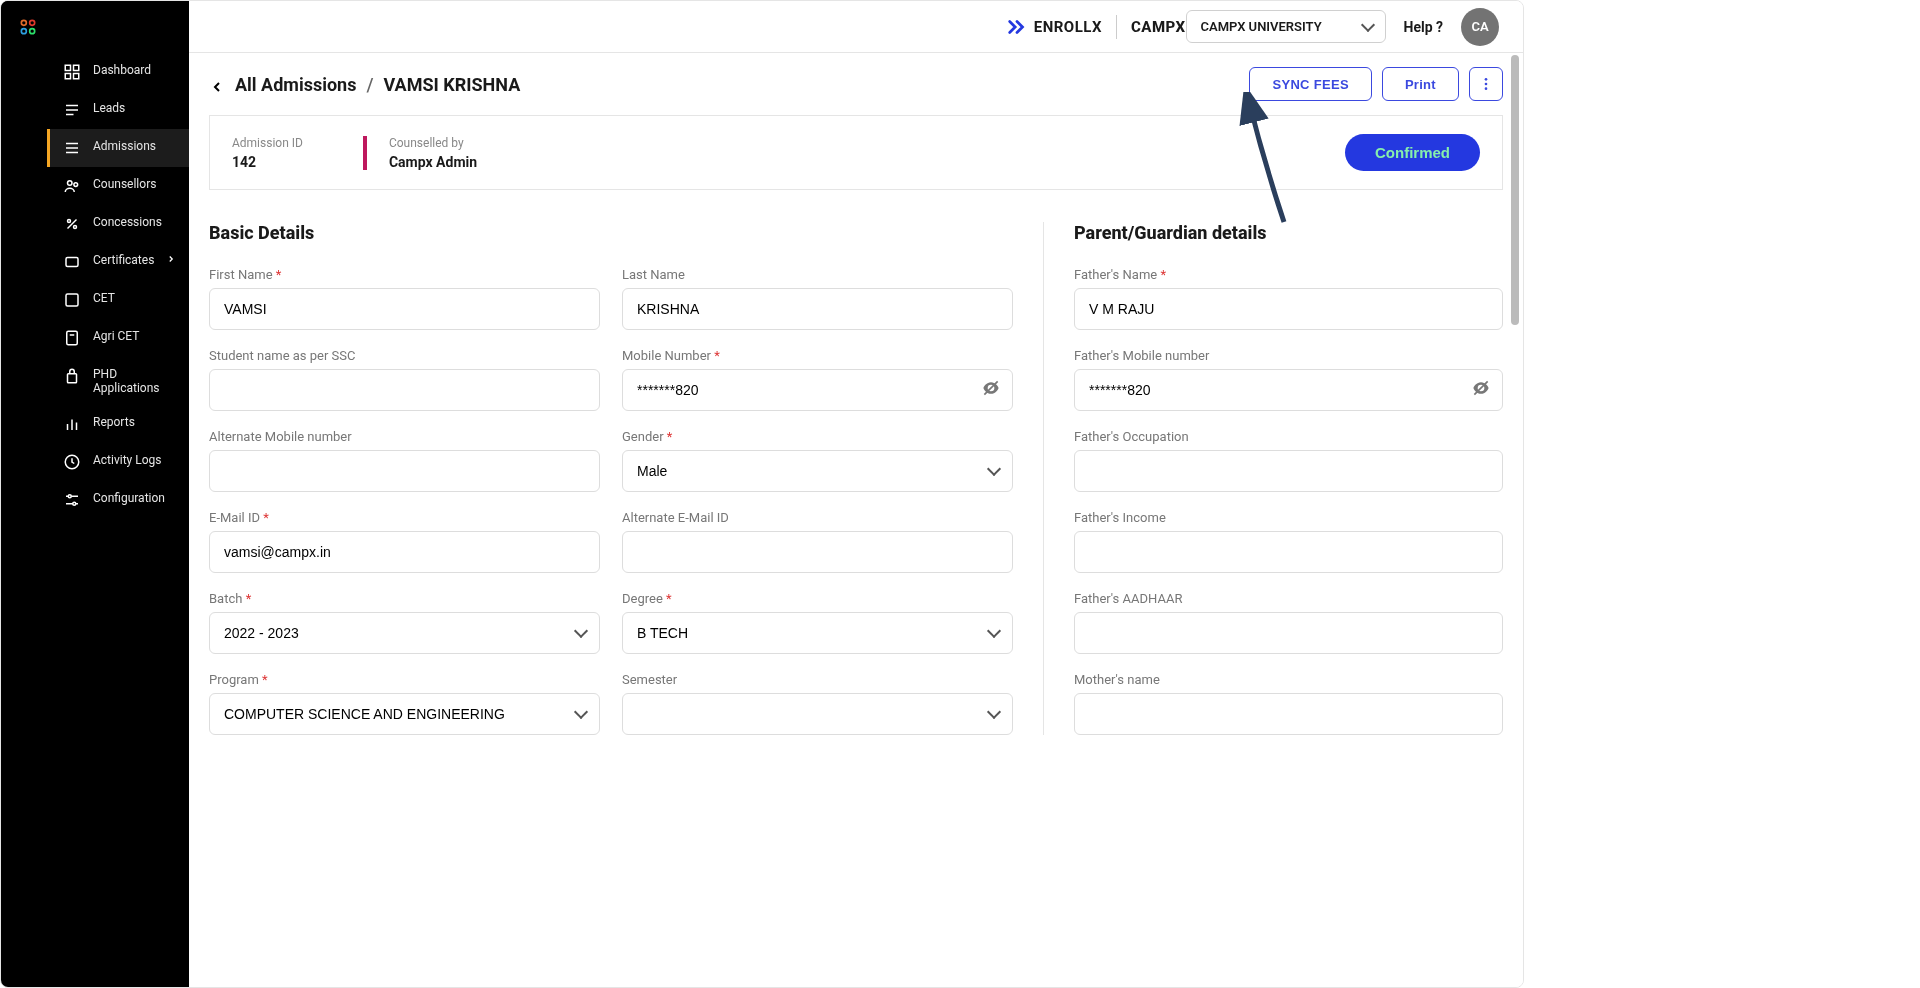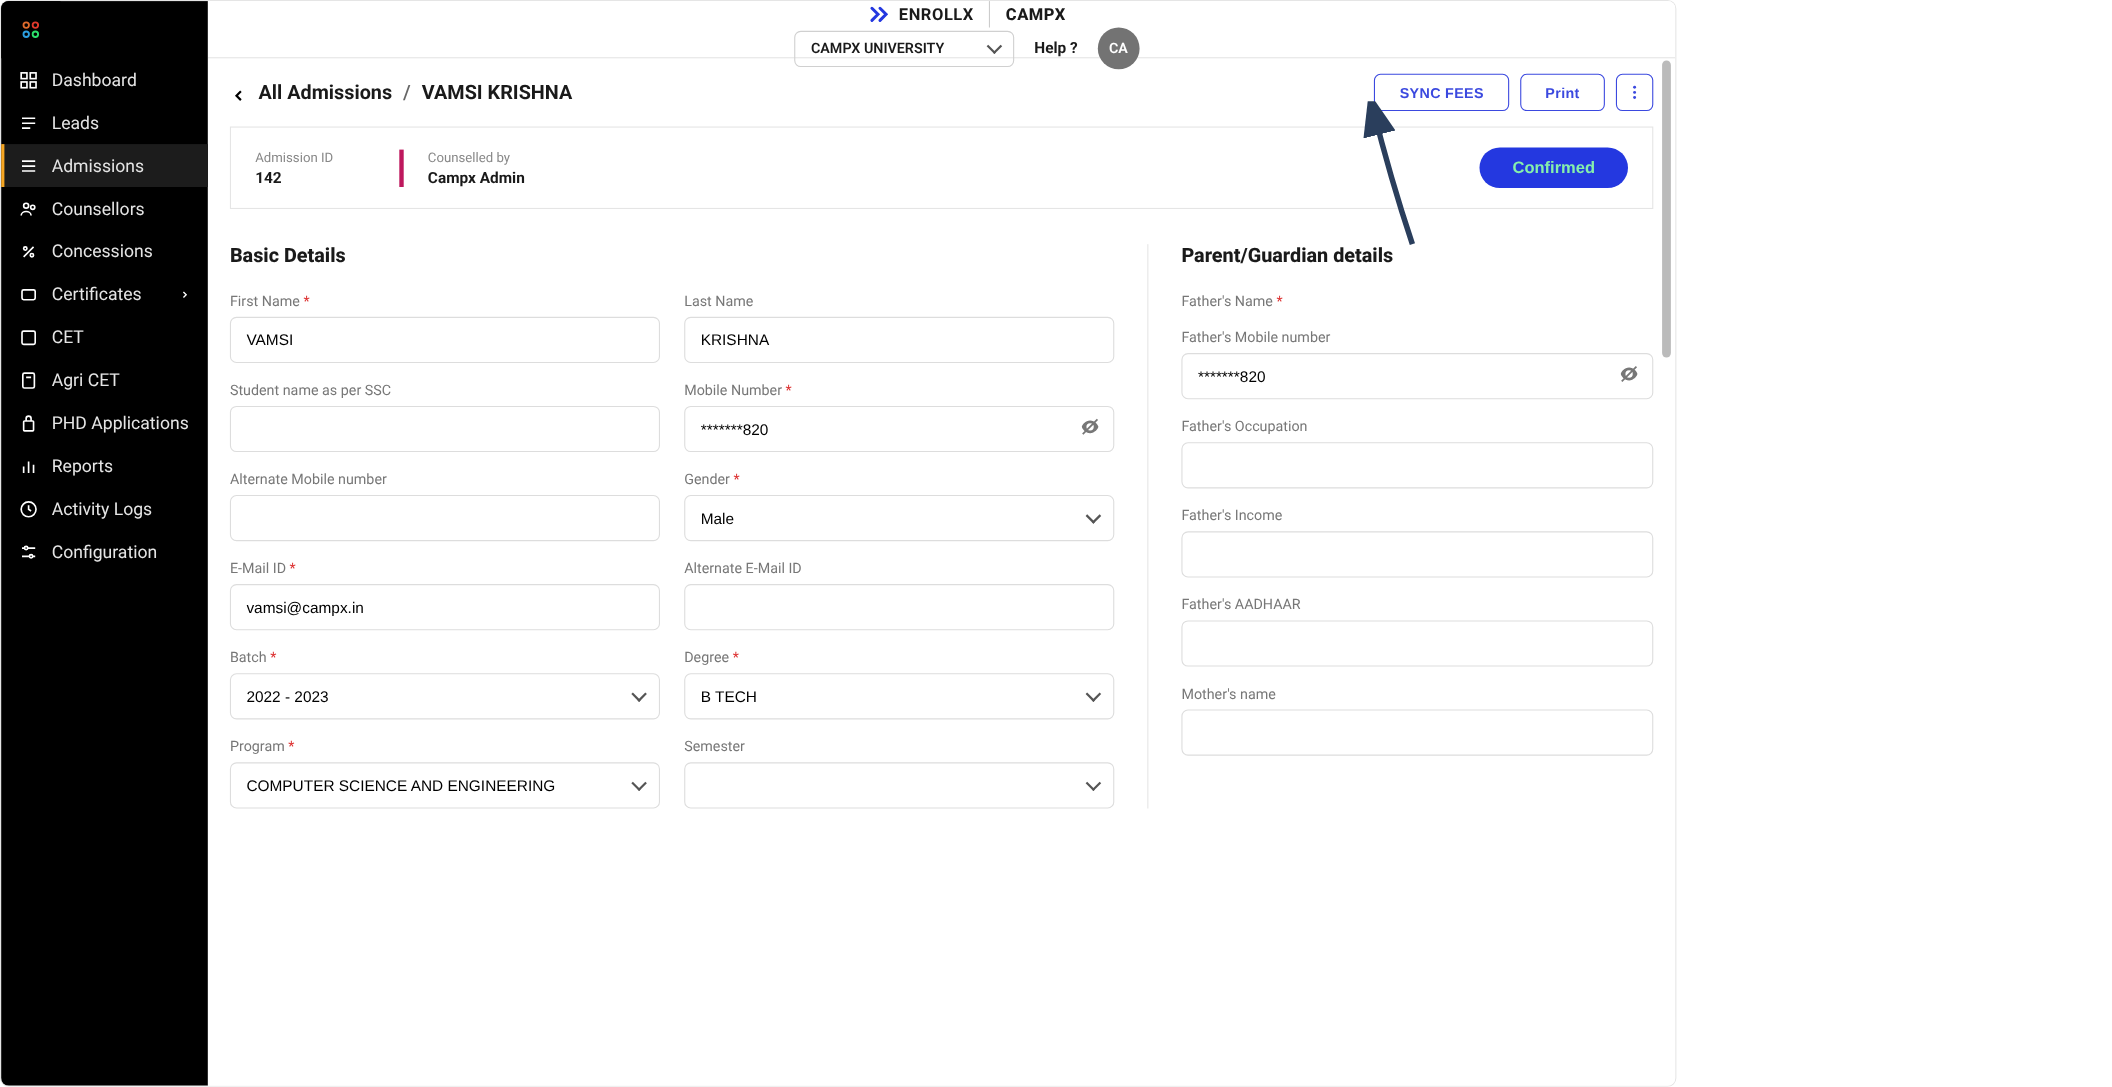--- a/index.html
+++ b/index.html
@@ -5,31 +5,31 @@
 * { box-sizing: border-box; margin: 0; padding: 0; }
 body { font-family: -apple-system, BlinkMacSystemFont, "Segoe UI", Roboto, sans-serif; background: #fff; color: #1a1a1a; overflow: hidden; }
 .app { display: flex; height: 988px; width: 1524px; border: 1px solid #e5e5e5; border-radius: 8px; overflow: hidden; position: relative; }
 
 
 .corner-icon { position: absolute; top: 0; left: 0; width: 54px; height: 52px; background: #000; display: flex; align-items: center; justify-content: center; z-index: 20; }
 .corner-icon svg { width: 20px; height: 20px; }
 
 
 .sidebar { width: 188px; background: #000; color: #fff; padding-top: 52px; display: flex; flex-direction: column; flex-shrink: 0; }
-.sidebar-item { display: flex; align-items: center; padding: 10px 16px; cursor: pointer; font-size: 16px; color: #e5e5e5; gap: 12px; position: relative; }
+.sidebar-item { display: flex; align-items: flex-start; padding: 10px 16px; cursor: pointer; font-size: 12px; color: #e5e5e5; gap: 12px; position: relative; margin-left: 46px; }
 .sidebar-item.active { background: #1c1c1c; }
 .sidebar-item.active::before { content: ""; position: absolute; left: 0; top: 0; bottom: 0; width: 3px; background: #f5a623; }
 .sidebar-item .icon { width: 18px; height: 18px; display: inline-flex; align-items: center; justify-content: center; flex-shrink: 0; }
 .sidebar-item .chevron { margin-left: auto; }
 
 
 .main { flex: 1; display: flex; flex-direction: column; background: #fff; overflow: hidden; }
 
 
-.header { height: 52px; display: flex; align-items: center; padding: 0 24px 0 70px; border-bottom: 1px solid #e5e5e5; justify-content: flex-start; flex-direction: column; }
+.header { height: 52px; display: flex; align-items: center; padding: 0 24px 0 70px; border-bottom: 1px solid #e5e5e5; justify-content: flex-end; }
 .brand { display: flex; align-items: center; gap: 6px; font-weight: 700; font-size: 15px; letter-spacing: 0.5px; }
 .brand .sep { width: 1px; height: 24px; background: #ccc; margin: 0 8px; }
 .header-right { display: flex; align-items: center; gap: 18px; }
 .tenant-select { border: 1px solid #d0d0d0; border-radius: 6px; padding: 8px 34px 8px 14px; font-size: 13px; font-weight: 600; position: relative; min-width: 200px; cursor: pointer; }
 .tenant-select::after { content: ""; position: absolute; right: 12px; top: 50%; width: 8px; height: 8px; border-right: 2px solid #555; border-bottom: 2px solid #555; transform: translateY(-70%) rotate(45deg); }
 .help { font-size: 14px; font-weight: 700; cursor: pointer; }
 .avatar { width: 38px; height: 38px; border-radius: 50%; background: #737373; color: #fff; display: flex; align-items: center; justify-content: center; font-size: 13px; font-weight: 600; cursor: pointer; }
 
 
 .page { flex: 1; overflow-y: auto; padding: 14px 20px; }
@@ -336,20 +336,21 @@
             </div>
 
           </div>
         </div>
 
         <div class="col-right">
           <h3 class="section-title">Parent/Guardian details</h3>
           <div class="form-grid-single">
             <div class="field">
               <label class="field-label"><span>Father's Name</span> <span class="req">*</span></label>
+              <input class="input" value="V M RAJU" style="">
             </div>
             <div class="field">
               <label class="field-label">Father's Mobile number</label>
               <div class="input-eye">
                 <input class="input" value="*******820" style="">
                 <span class="eye"><svg width="20" height="20" viewBox="0 0 24 24" fill="#777">
                       <path d="M12 5c-5 0-9 5-9 7s4 7 9 7 9-5 9-7-4-7-9-7zm0 11a4 4 0 110-8 4 4 0 010 8z"></path>
                       <line x1="4" y1="20" x2="20" y2="4" stroke="#777" stroke-width="2"></line>
                     </svg></span>
               </div>

